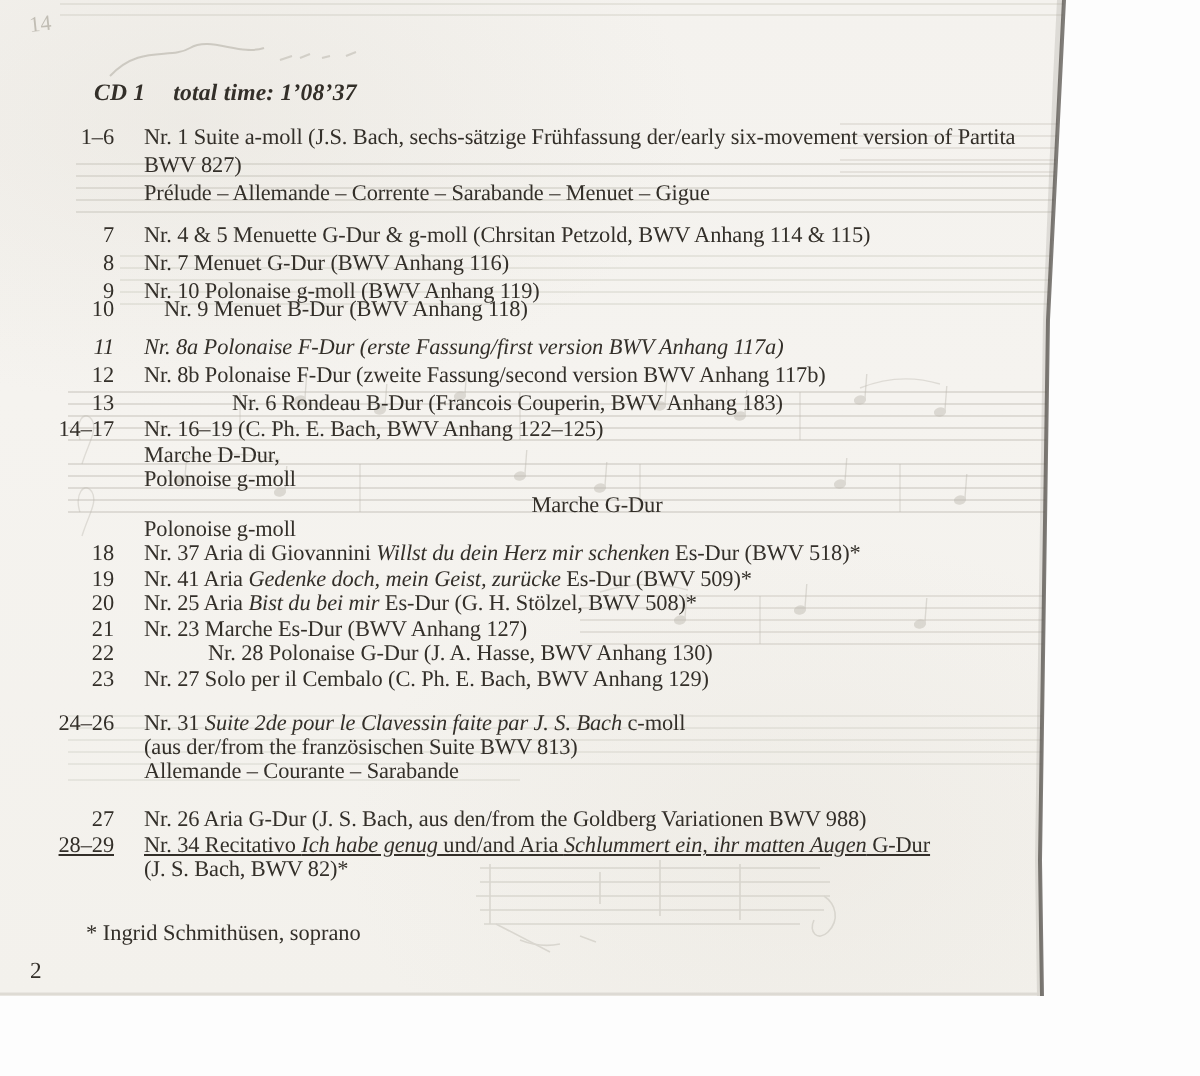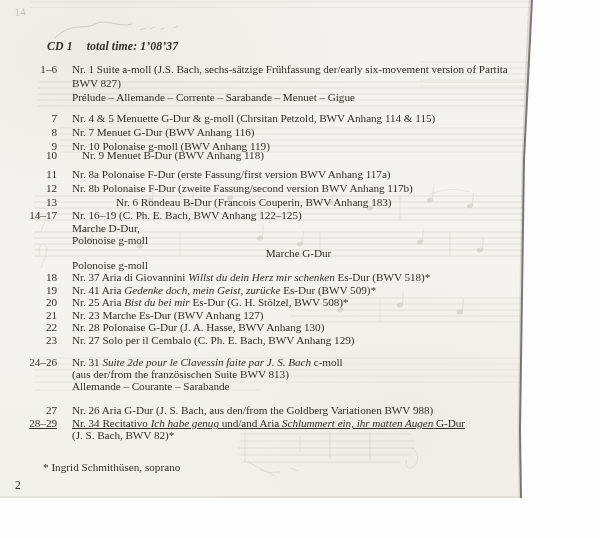--- a/index.html
+++ b/index.html
@@ -154,21 +154,21 @@
             <span class="txt"><span>Nr. 7 Menuet G-Dur (BWV Anhang 116)</span></span>
           </div>
           <div class="trackrow" style="top: 140px;">
             <span class="num">9</span>
             <span class="txt"><span>Nr. 10 Polonaise g-moll (BWV Anhang 119)</span></span>
           </div>
           <div class="trackrow" style="top: 149px; gap: 10px;">
             <span class="num">10</span>
             <span class="txt"><span>Nr. 9 Menuet B-Dur (BWV Anhang 118)</span></span>
           </div>
-          <div class="trackrow" style="top: 168px;">
+          <div class="trackrow" style="top: 168px; font-style: italic;">
             <span class="num">11</span>
             <span class="txt"><span>Nr. 8a Polonaise F-Dur (erste Fassung/first version BWV Anhang 117a)</span></span>
           </div>
           <div class="trackrow" style="top: 182px;">
             <span class="num">12</span>
             <span class="txt"><span>Nr. 8b Polonaise F-Dur (zweite Fassung/second version BWV Anhang 117b)</span></span>
           </div>
           <div class="trackrow" style="top: 196px; gap: 44px;">
             <span class="num">13</span>
             <span class="txt"><span>Nr. 6 Rondeau B-Dur (Francois Couperin, BWV Anhang 183)</span></span>
@@ -202,21 +202,21 @@
             <span class="txt"><span>Nr. 41 Aria </span><i>Gedenke doch, mein Geist, zurücke</i><span> Es-Dur (BWV 509)*</span></span>
           </div>
           <div class="trackrow" style="top: 296px;">
             <span class="num">20</span>
             <span class="txt"><span>Nr. 25 Aria </span><i>Bist du bei mir</i><span> Es-Dur (G. H. Stölzel, BWV 508)*</span></span>
           </div>
           <div class="trackrow" style="top: 308.5px;">
             <span class="num">21</span>
             <span class="txt"><span>Nr. 23 Marche Es-Dur (BWV Anhang 127)</span></span>
           </div>
-          <div class="trackrow" style="top: 321px;">
+          <div class="trackrow" style="top: 321px; gap: 32px;">
             <span class="num">22</span>
             <span class="txt"><span>Nr. 28 Polonaise G-Dur (J. A. Hasse, BWV Anhang 130)</span></span>
           </div>
           <div class="trackrow" style="top: 333.5px;">
             <span class="num">23</span>
             <span class="txt"><span>Nr. 27 Solo per il Cembalo (C. Ph. E. Bach, BWV Anhang 129)</span></span>
           </div>
           <div class="trackrow" style="top: 356px;">
             <span class="num">24–26</span>
             <span class="txt"><span>Nr. 31 </span><i>Suite 2de pour le Clavessin faite par J. S. Bach</i><span> c-moll</span></span>

